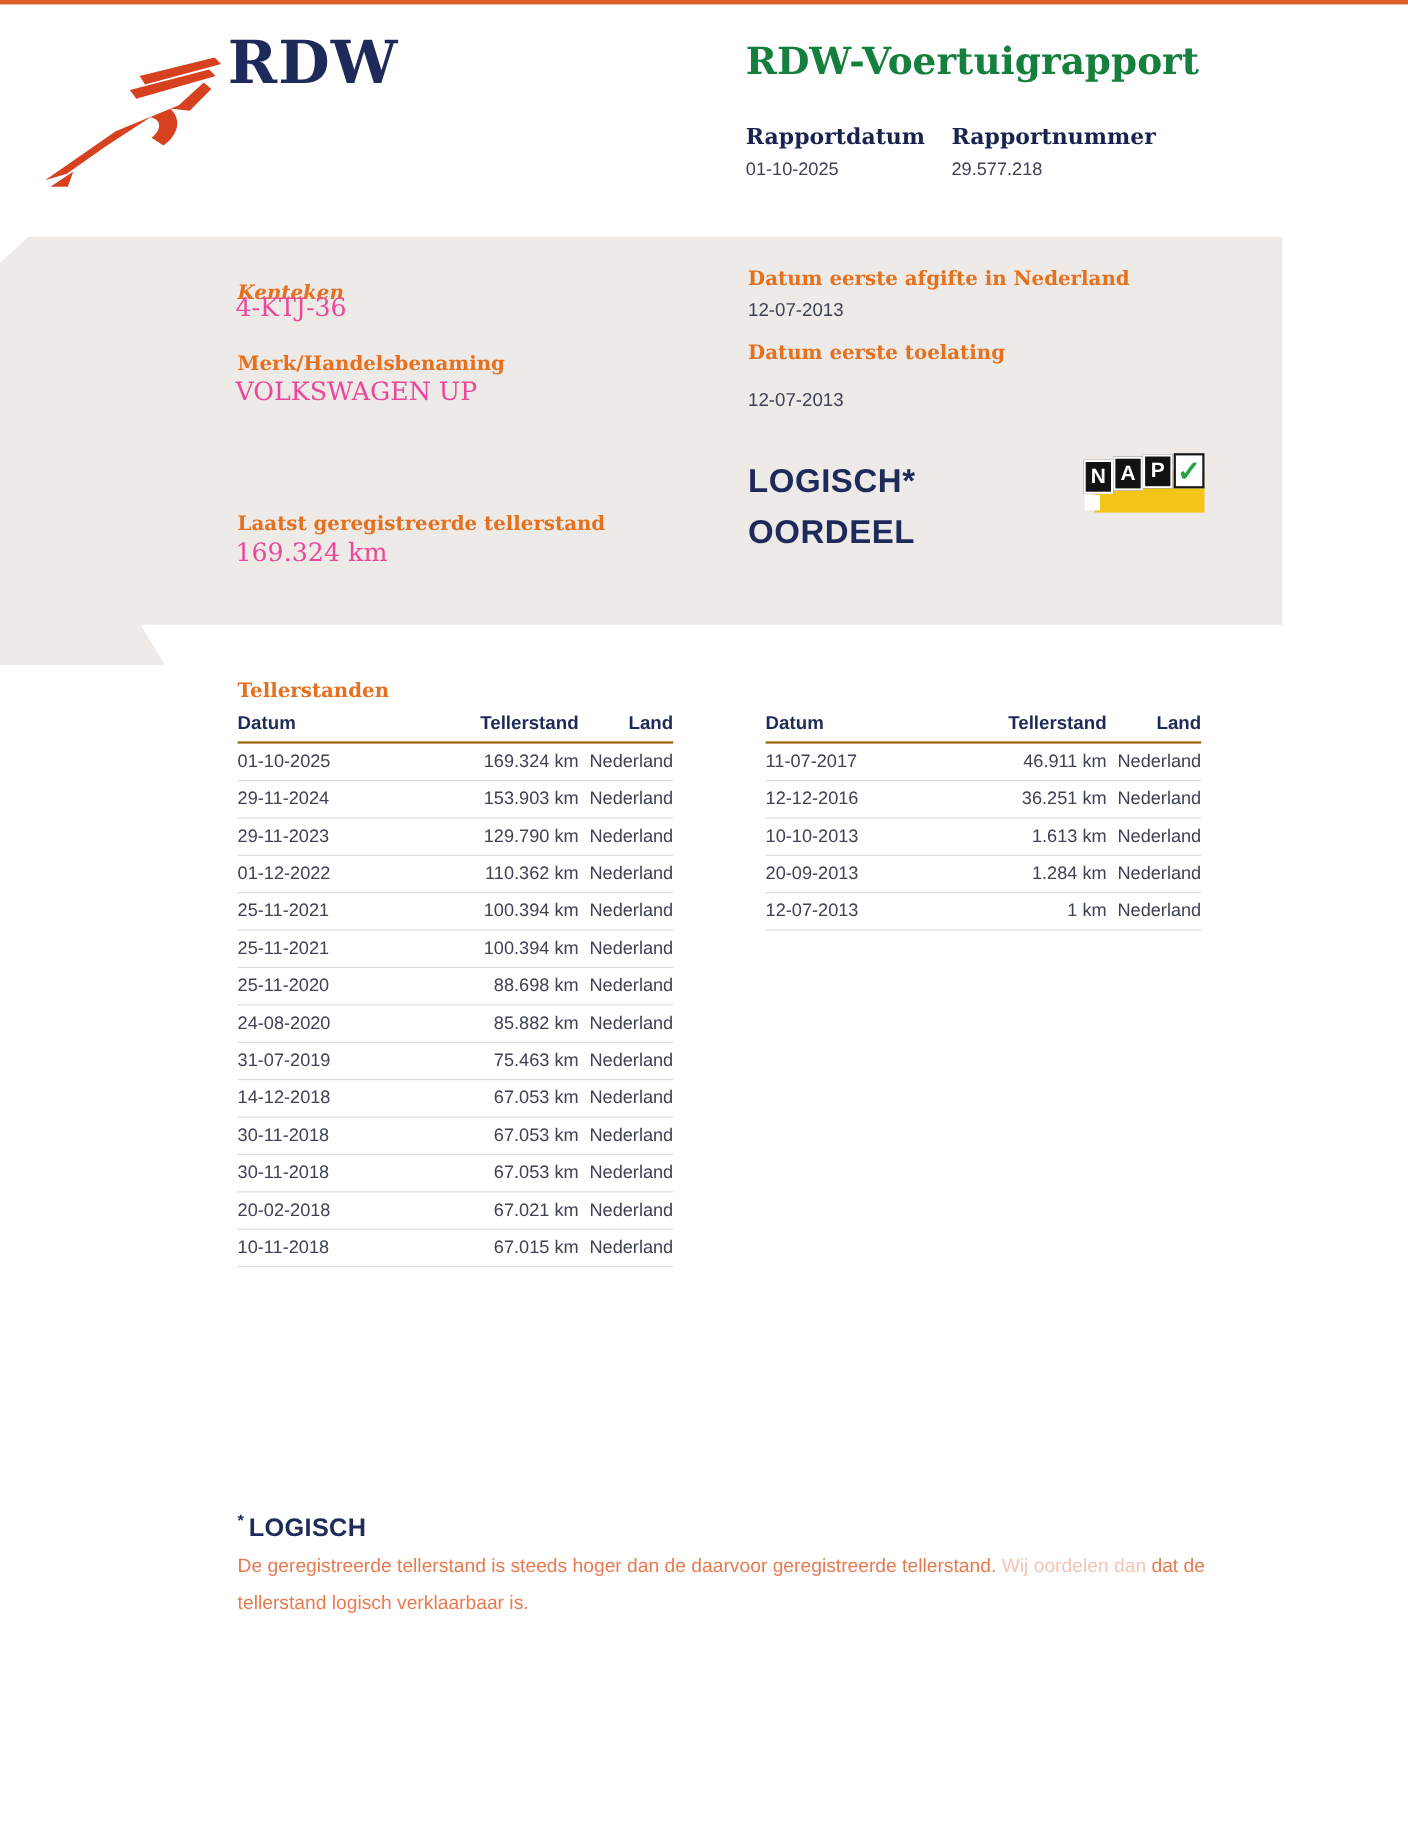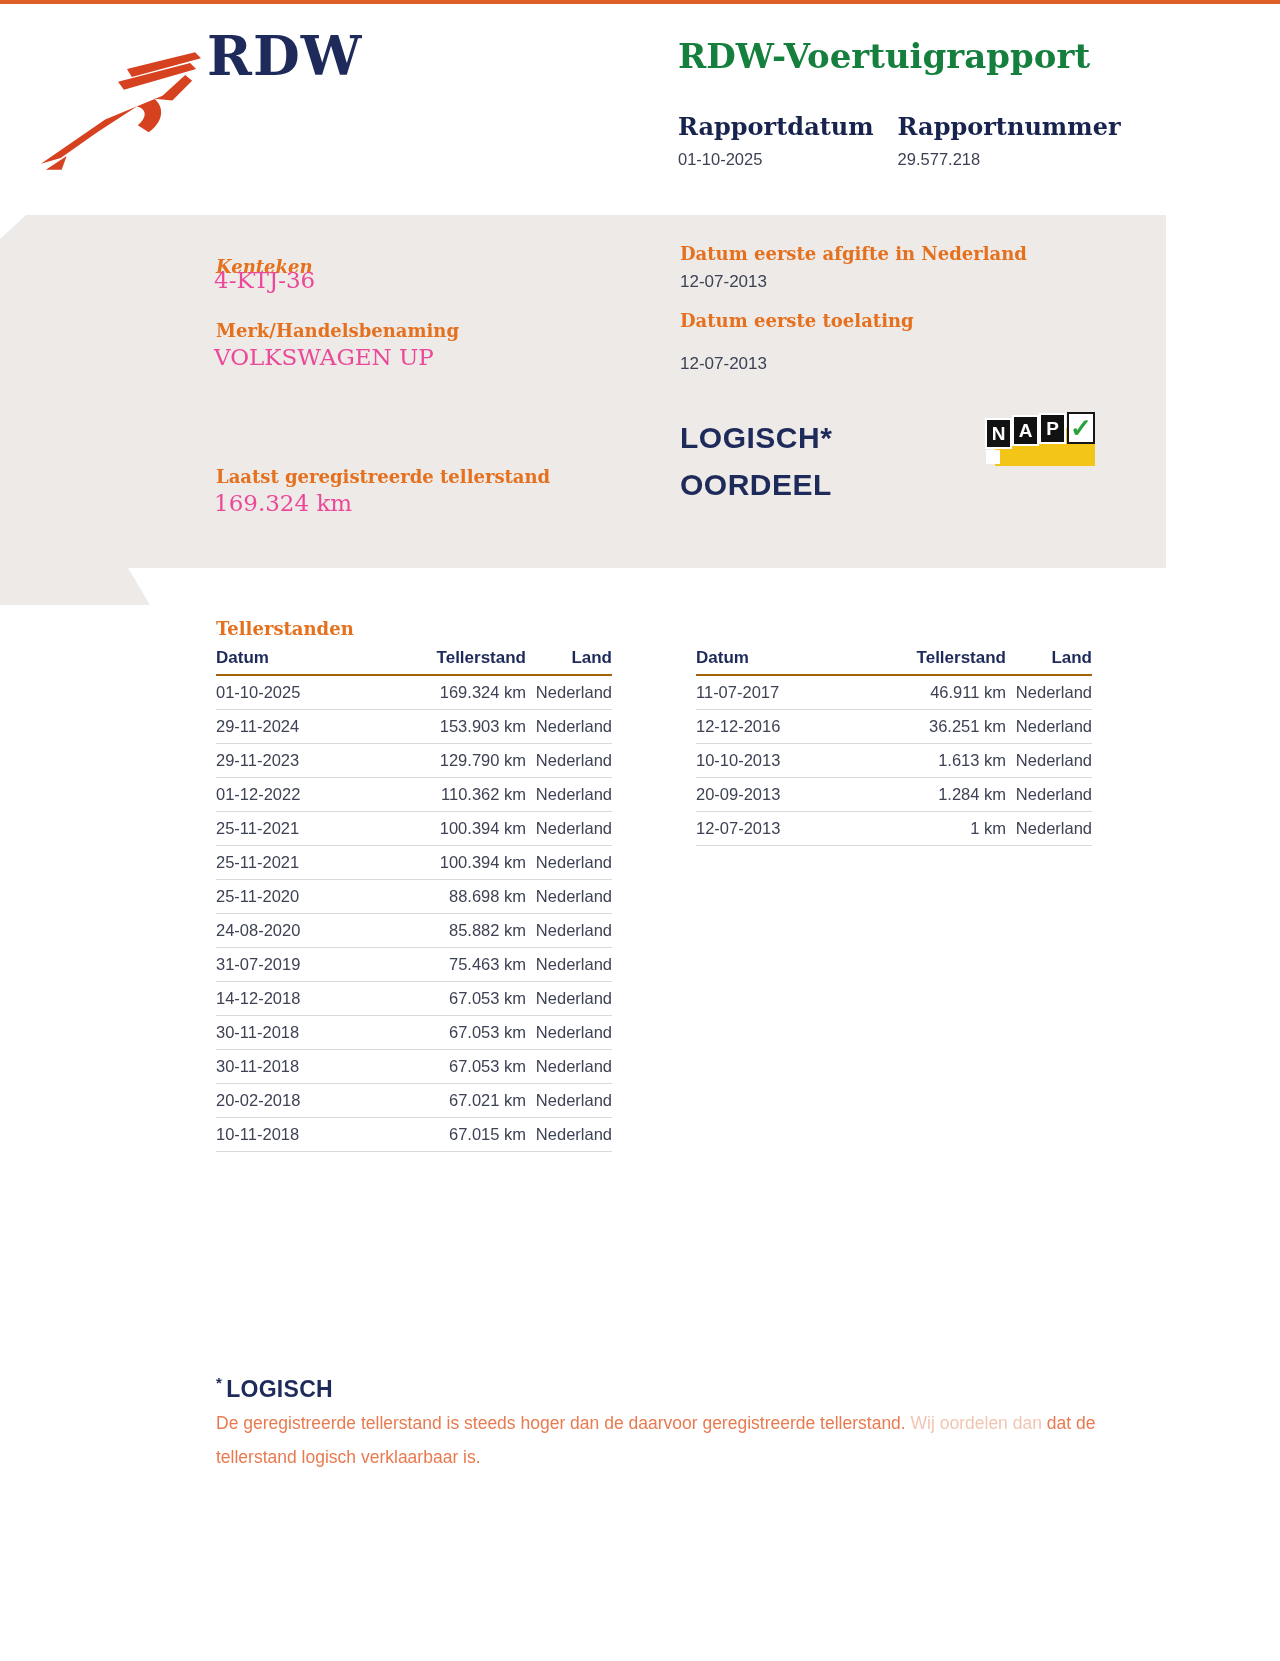--- a/index.html
+++ b/index.html
@@ -9,21 +9,21 @@
   
   .top-line{position:absolute;left:0;top:0;width:1280px;height:4px;background:#de5e28;}
 
   
   .logo-bird{position:absolute;left:36px;top:48px;width:168px;height:126px;}
   .logo-text{position:absolute;left:207px;top:24px;font-family:"DejaVu Serif",serif;
              font-weight:bold;font-size:54px;color:#1e2a5a;letter-spacing:1px;}
   .report-title{position:absolute;left:678px;top:36px;font-family:"DejaVu Serif",serif;
              font-weight:bold;font-size:34px;color:#15803d;}
   .meta{position:absolute;left:678px;top:112px;display:flex;gap:24px;}
-  .meta-col .m-label{font-family:"DejaVu Serif",serif;font-weight:bold;font-size:24px;color:#18244e;text-align:center;}
+  .meta-col .m-label{font-family:"DejaVu Serif",serif;font-weight:bold;font-size:20px;color:#18244e;text-align:center;}
   .meta-col .m-value{margin-top:9px;font-size:16.5px;color:#3d4254;}
   .meta-col:first-child{min-width:131px;}
 
   
   .panel{position:absolute;left:0;top:215px;width:1166px;height:390px;background:#edeae8;
          clip-path:polygon(26px 0,100% 0,100% 353px,128px 353px,150px 390px,0 390px,0 24px);}
 
   .f-label{position:absolute;font-family:"DejaVu Serif",serif;font-weight:bold;
            font-size:18px;color:#e5701e;}
   .f-serif{position:absolute;font-family:"DejaVu Serif",serif;font-size:23px;color:#ec4899;}

